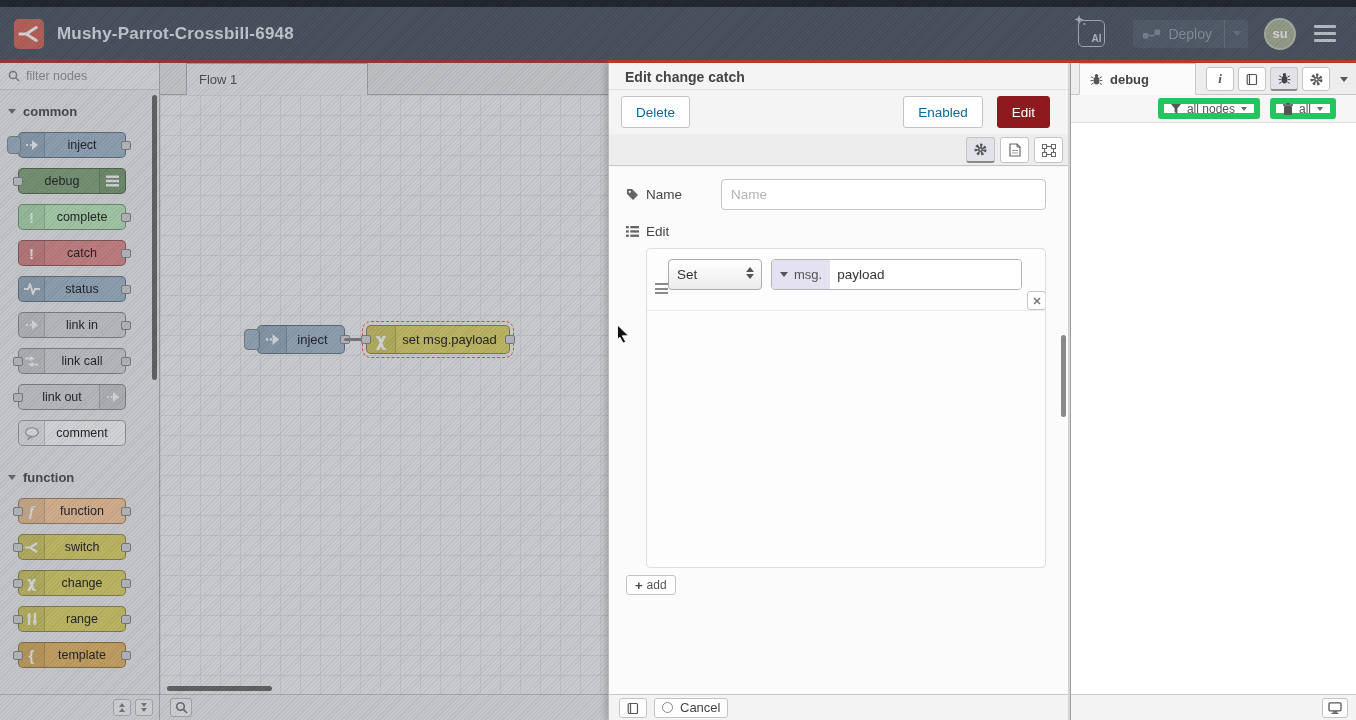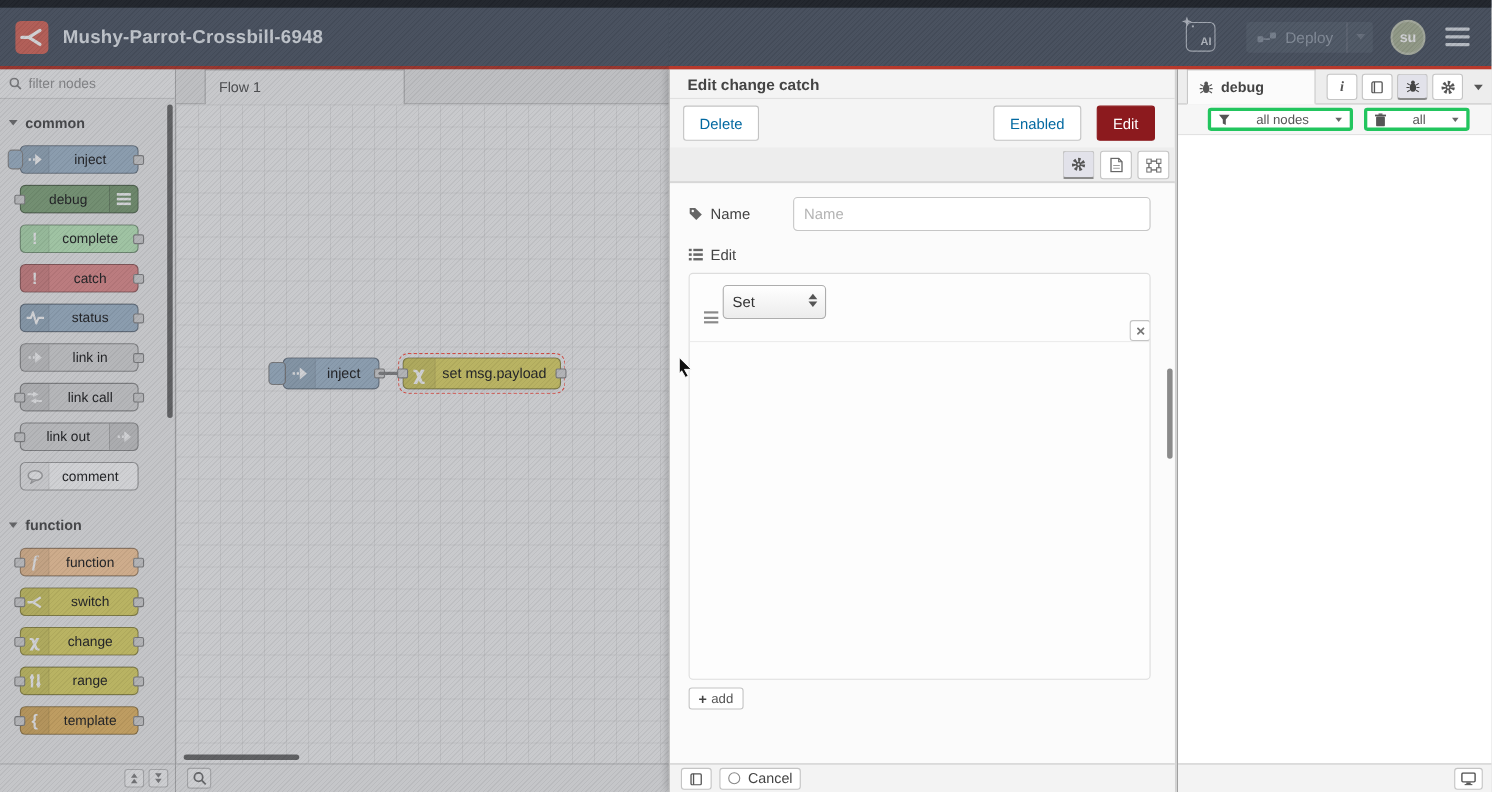--- a/index.html
+++ b/index.html
@@ -112,21 +112,21 @@
   .ti-btn-sq { width:29px; height:26px; background:#fff; border:1px solid #c4c4c4; border-radius:3px;
     display:flex; align-items:center; justify-content:center; }
   .ti-btn-sq.active { background:#e2e2ea; border-bottom:2px solid #8a8a8a; }
   .tray-content { position:absolute; left:0; right:0; top:104px; bottom:26px; background:#fbfbfb; padding:12px 22px 0 17px; }
   .form-row { display:flex; align-items:center; margin-bottom:14px; }
   .form-label { width:95px; display:flex; align-items:center; gap:7px; font-size:13.5px; color:#444; }
   .text-input { flex:1; height:31px; border:1px solid #c6c6c6; border-radius:4px; padding:0 9px;
     font-size:13.5px; color:#333; background:#fff; outline:none; font-family:"Liberation Sans", sans-serif; }
   .text-input::placeholder { color:#b4b4b4; }
   .rules-label { display:flex; align-items:center; gap:7px; font-size:13.5px; color:#444; margin:6px 0 9px; }
-  .rules-box { height:370px; border:1px solid #ddd; border-radius:4px; background:#fdfdfd; overflow:hidden; }
+  .rules-box { height:320px; border:1px solid #ddd; border-radius:4px; background:#fdfdfd; overflow:hidden;margin-left:20px; }
   .rule { display:flex; padding:10px 8px 12px 8px; border-bottom:1px solid #ececec; position:relative; }
   .rule-handle { width:22px; padding-top:24px; display:flex; flex-direction:column; gap:2.5px; align-items:center; }
   .rule-handle i { display:block; width:13px; height:2px; background:#8a8a8a; }
   .rule-rows { flex:1; padding-right:26px; }
   .rule-row { display:flex; align-items:center; gap:9px; margin-bottom:8px; height:31px; }
   .sel { width:94px; height:31px; border:1px solid #adadad; border-radius:4px;
     background:linear-gradient(#fff,#ececec); display:flex; align-items:center; padding:0 8px;
     font-size:13.5px; color:#333; position:relative; }
   .spinner { position:absolute; right:7px; top:7px; display:flex; flex-direction:column; gap:2px; }
   .spinner b { width:0; height:0; border-left:4px solid transparent; border-right:4px solid transparent; display:block; }
@@ -159,22 +159,22 @@
     border:1px solid #c7c7c7; border-bottom:1px solid #fbfbfb; display:flex; align-items:center; gap:7px;
     padding-left:10px; font-size:13px; font-weight:700; color:#444; }
   .sb-actions { position:absolute; right:8px; top:4px; display:flex; gap:4px; align-items:center; }
   .sb-btn { width:28px; height:24px; background:#fff; border:1px solid #c4c4c4; border-radius:3px;
     display:flex; align-items:center; justify-content:center; font-size:12px; color:#555; }
   .sb-btn.active { background:#e2e2ea; border-bottom:2px solid #8a8a8a; }
   .info-i { font-family:"Liberation Serif", serif; font-weight:700; font-style:italic; font-size:13px; color:#555; }
   .sb-caret { margin-left:6px; }
   .sb-filter { height:28px; background:#f6f6f6; border-bottom:1px solid #ddd; display:flex; align-items:center;
     justify-content:flex-end; gap:10px; padding:0 20px; }
-  .dd-btn { height:21px; background:#fff; border:3px solid #22c55e; border-radius:3px; display:flex;
-    align-items:center; gap:24px; padding:0 7px; font-size:12px; color:#555; font-family:"Liberation Sans", sans-serif; }
+  .dd-btn { height:21px; background:#fff; border:6px solid #22c55e; border-radius:3px; display:flex;
+    align-items:center; gap:6px; padding:0 7px; font-size:12px; color:#555; font-family:"Liberation Sans", sans-serif; }
   .dd-btn .caret { border-top-color:#666; border-left-width:3.5px; border-right-width:3.5px; border-top-width:4.5px; }
   .sb-content { position:absolute; left:0; right:0; top:60px; bottom:26px; background:#fff; }
   .sb-footer { position:absolute; left:0; right:0; bottom:0; height:26px; background:#f3f3f3;
     border-top:1px solid #c9c9c9; display:flex; align-items:center; justify-content:flex-end; padding:0 8px; }
   .sbf-btn { width:26px; height:20px; background:#fff; border:1px solid #c4c4c4; border-radius:3px;
     display:flex; align-items:center; justify-content:center; }
 
   
   .overlay { position:absolute; z-index:40; pointer-events:none;
     background-color:rgba(35,42,56,.22);
@@ -516,20 +516,27 @@
             </div>
           <div class="rule-rows">
             <div class="rule-row">
               <div class="sel">
                 <span>Set</span>
                 <span class="spinner">
                     <b class="spin-up"></b>
                     <b class="spin-down"></b>
                   </span>
               </div>
+              <div class="typed">
+                <div class="typed-btn">
+                  <span class="caret"></span>
+                  <span>msg.</span>
+                </div>
+                <input class="typed-input" value="payload" style="">
+              </div>
             </div>
           </div>
           <button class="rule-del">
             <svg width="8" height="8" viewBox="0 0 8 8">
               <path d="M1 1l6 6M7 1L1 7" stroke="#777" stroke-width="1.5"></path>
             </svg>
           </button>
         </div>
       </div>
       <button class="add-btn">

